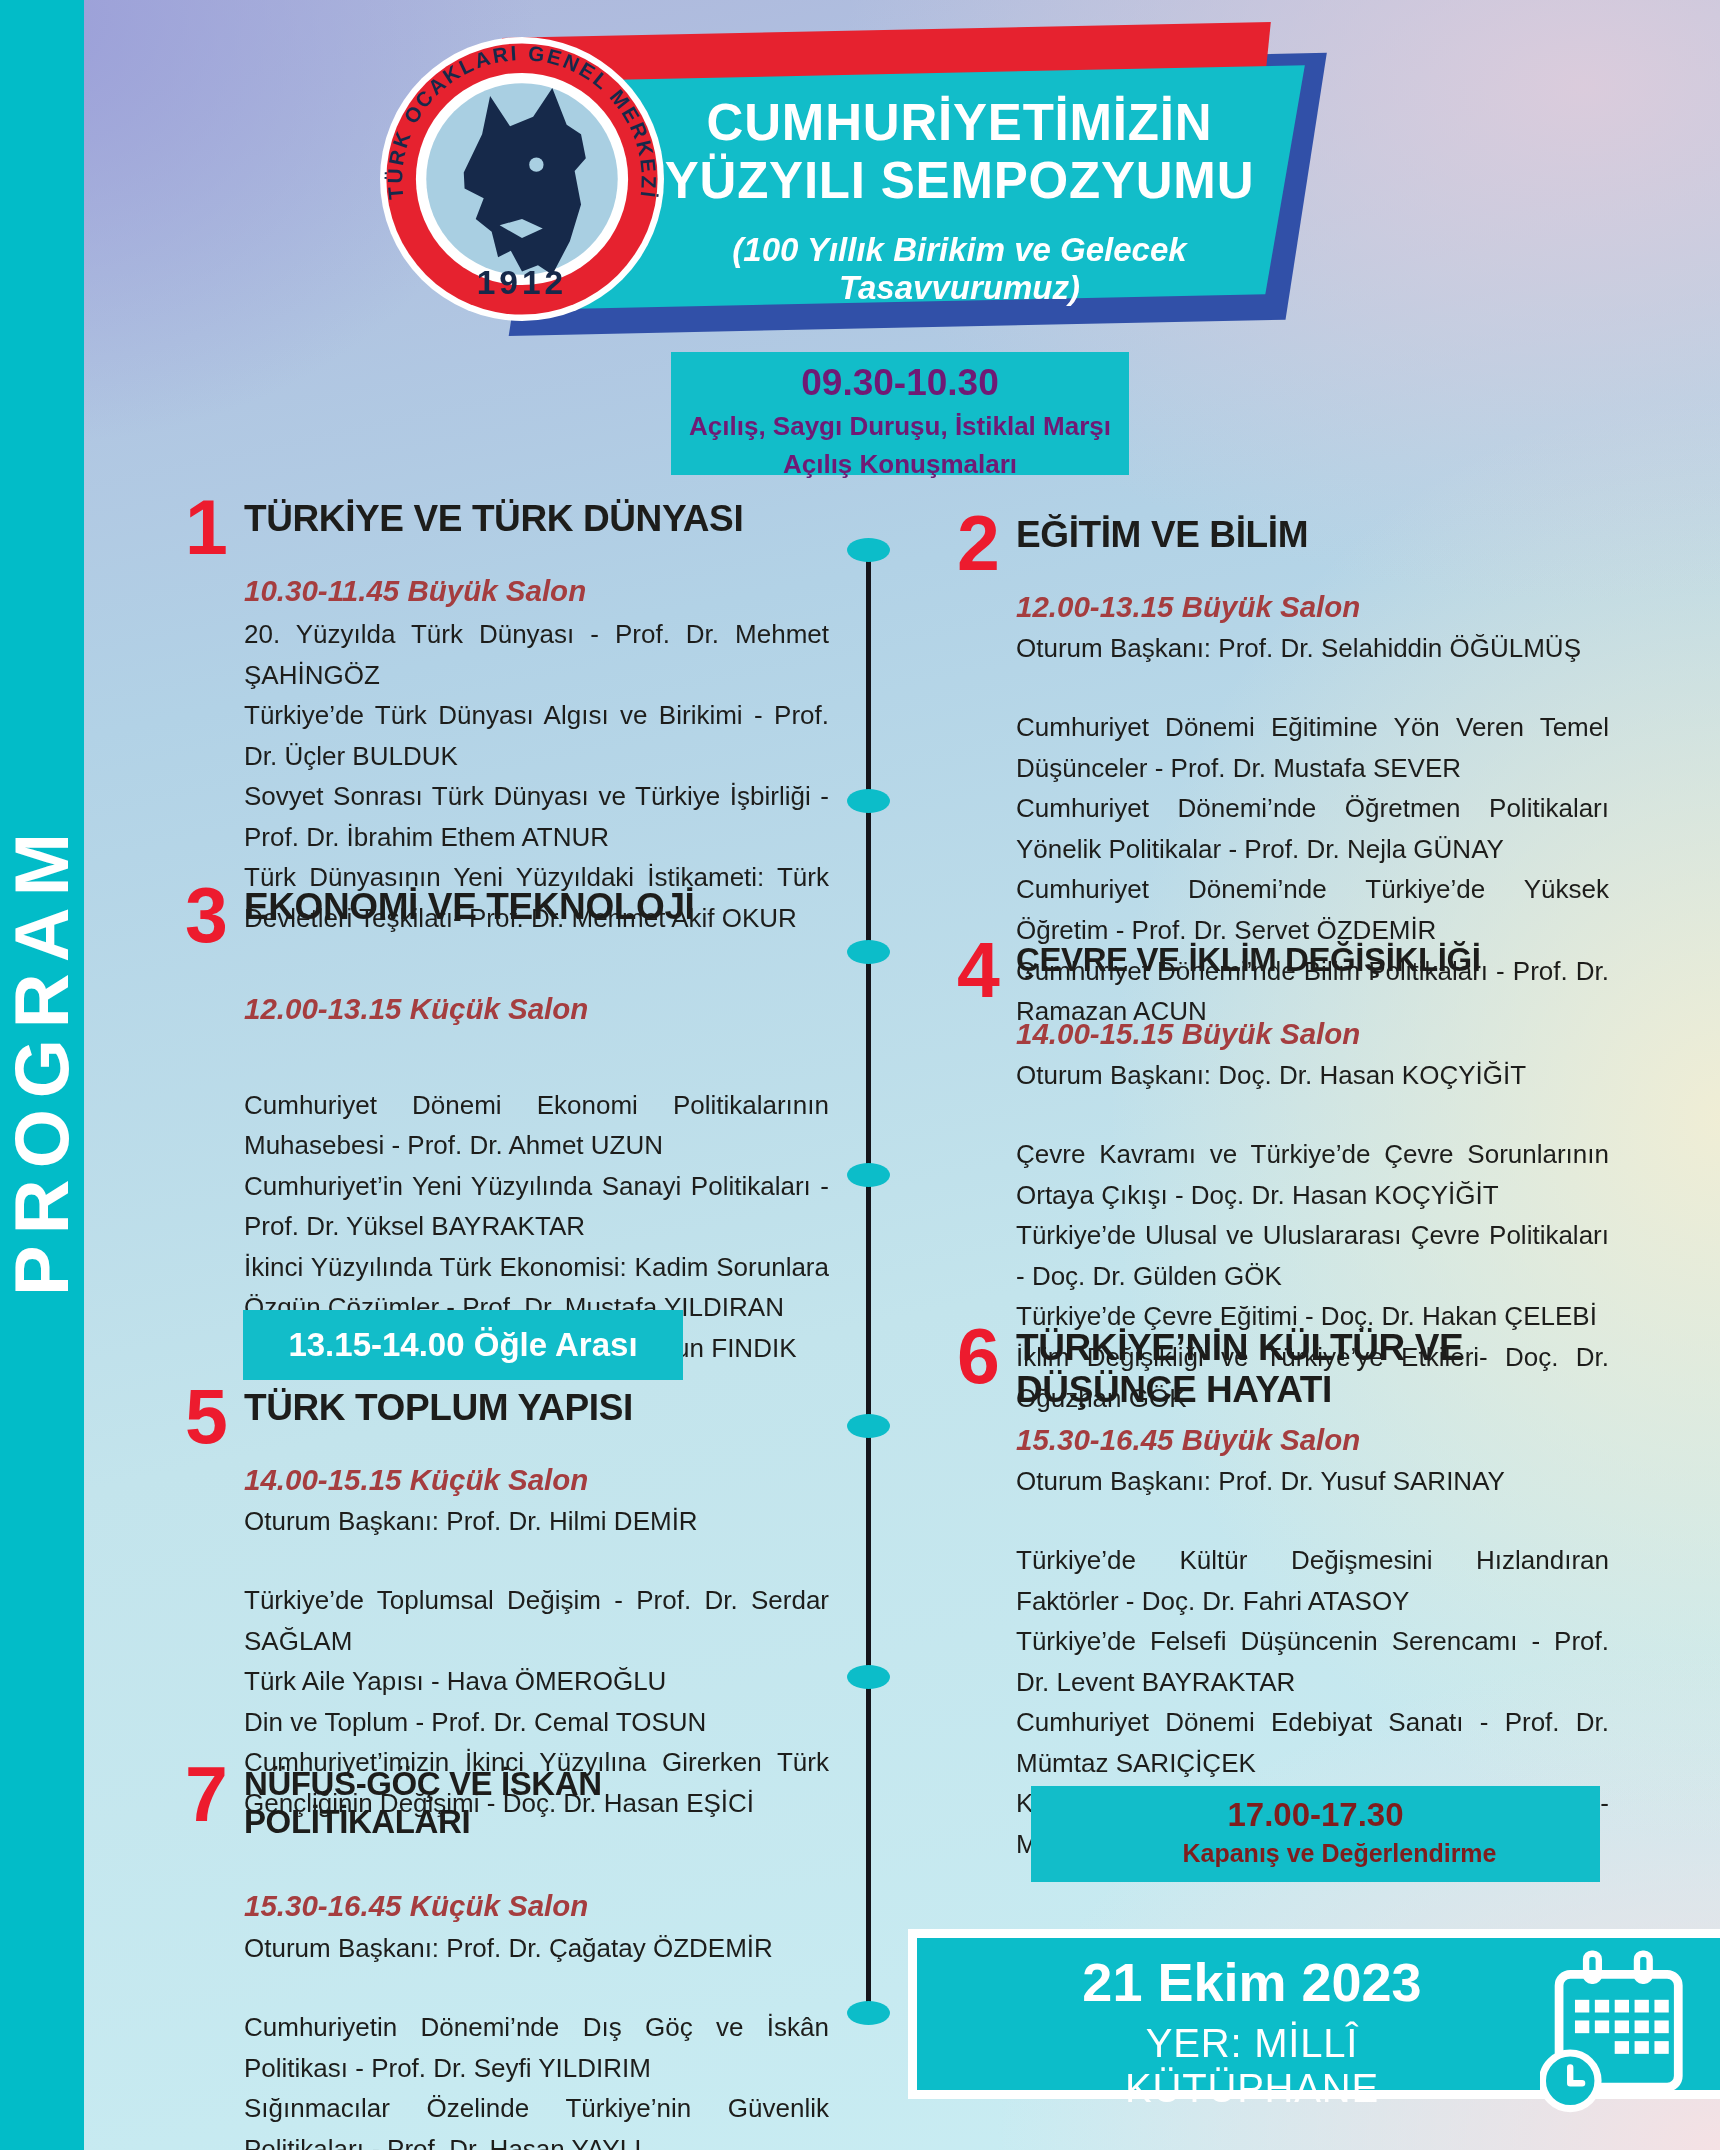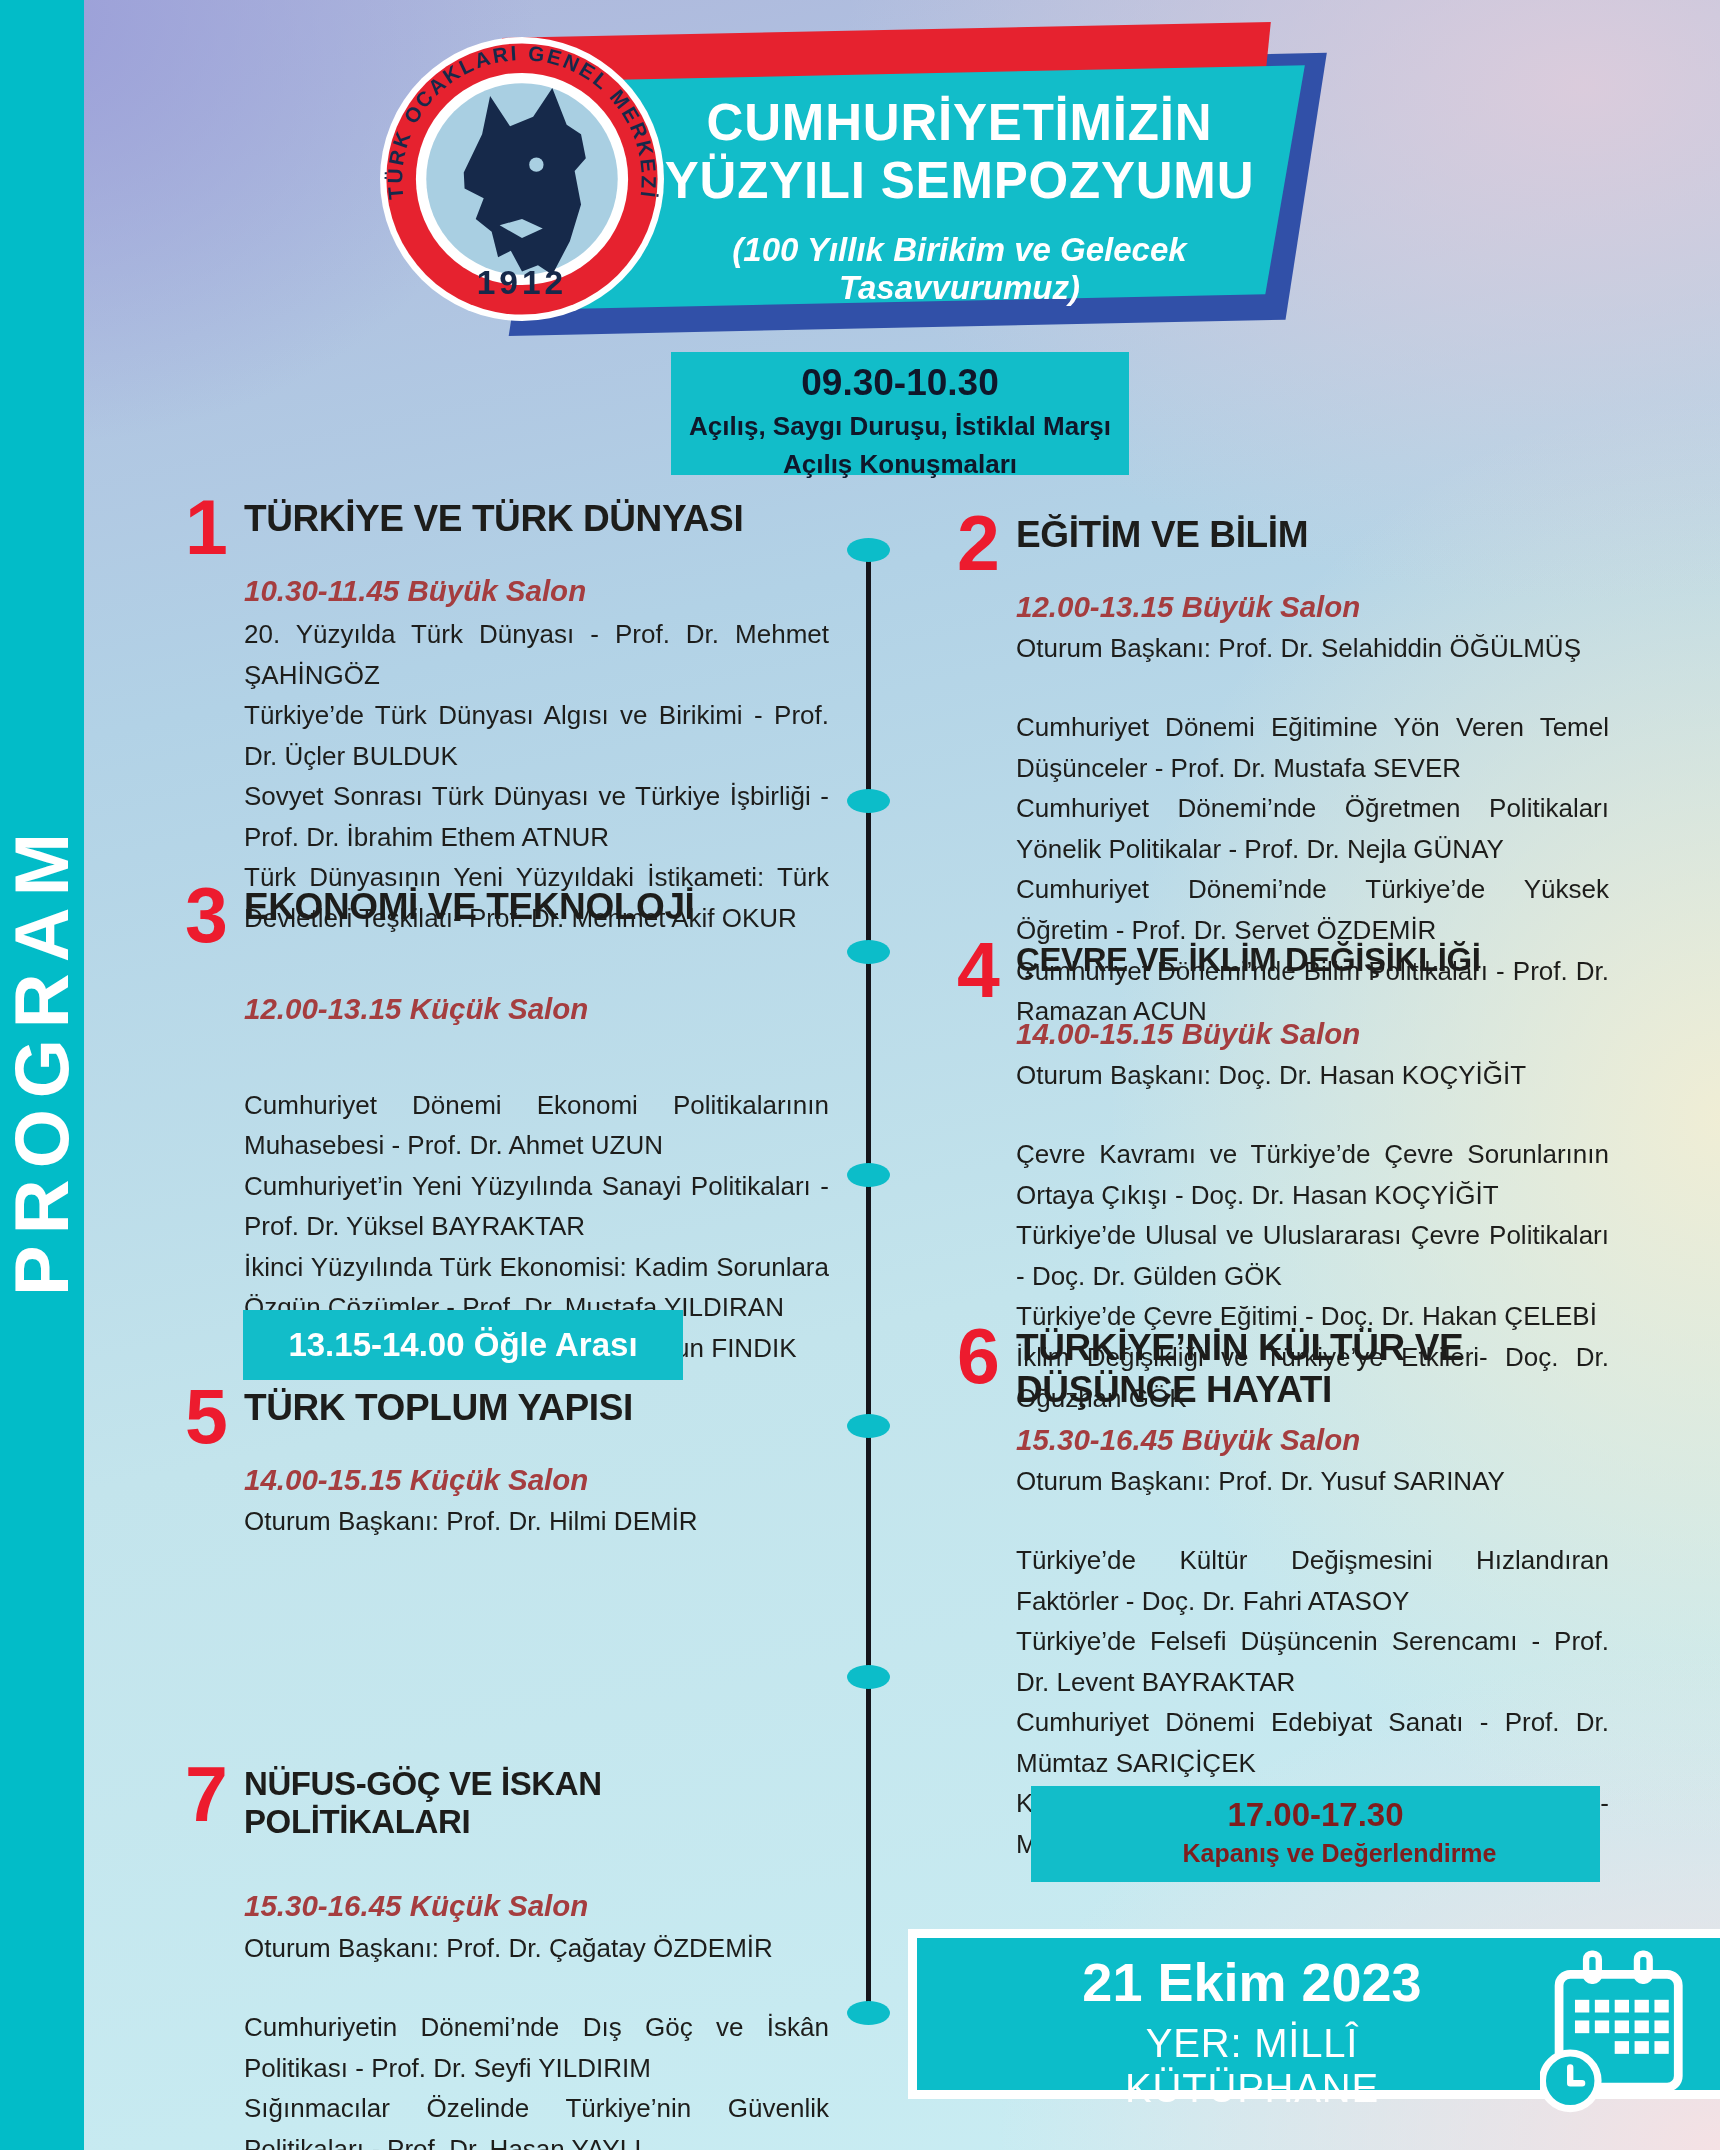--- a/index.html
+++ b/index.html
@@ -20,21 +20,21 @@
   .banner-blue{left:550px;top:69px;width:777px;height:266px;background:#3150a8;
     transform:rotate(-1.2deg) skewX(-10deg);transform-origin:top left;}
   .banner-red{left:502px;top:38px;width:769px;height:271px;background:#e6222f;
     transform:rotate(-1.2deg) skewX(-7deg);transform-origin:top left;}
   .banner-teal{left:604px;top:80px;width:701px;height:228px;background:#12bdc9;
     transform:rotate(-1.2deg) skewX(-11deg);transform-origin:top left;}
   .banner-text{left:637px;top:94px;width:645px;text-align:center;color:#fff;}
   .banner-title{font-size:51px;font-weight:bold;letter-spacing:0.8px;line-height:1.14;}
   .banner-sub{font-size:33px;font-weight:bold;font-style:italic;margin-top:21px;}
   
-  .opening{left:671px;top:352px;width:458px;height:113px;background:#12bdc9;color:#0f172a;
+  .opening{left:671px;top:352px;width:458px;height:113px;background:#12bdc9;color:#701a75;
     text-align:center;padding-top:9.6px;box-sizing:content-box;}
   .opening .t{font-size:37px;font-weight:bold;}
   .opening .l{font-size:26px;font-weight:bold;margin-top:7.2px;}
   
   .timeline{left:866px;top:550px;width:4.8px;height:1466px;background:#15151b;}
   .dot{position:absolute;width:43px;height:24px;border-radius:50%;background:#0cbdc9;left:847px;}
   
   .session{position:absolute;color:#1d1d1b;}
   .col-left{left:185px;width:644px;}
   .col-right{left:957px;width:652px;}
@@ -183,20 +183,26 @@
 
   <div class="abs lunch">13.15-14.00 Öğle Arası</div>
 
   <section class="session col-left s5">
     <div class="session-head">
       <div class="session-number">5</div>
       <h2 class="session-title">TÜRK TOPLUM YAPISI</h2>
     </div>
     <div class="session-time">14.00-15.15 Küçük Salon</div>
     <div class="session-chair">Oturum Başkanı: Prof. Dr. Hilmi DEMİR</div>
+    <div class="session-talks">
+      <p class="talk">Türkiye’de Toplumsal Değişim - Prof. Dr. Serdar SAĞLAM</p>
+      <p class="talk">Türk Aile Yapısı - Hava ÖMEROĞLU</p>
+      <p class="talk">Din ve Toplum - Prof. Dr. Cemal TOSUN</p>
+      <p class="talk">Cumhuriyet’imizin İkinci Yüzyılına Girerken Türk Gençliğinin Değişimi - Doç. Dr. Hasan EŞİCİ</p>
+    </div>
   </section>
 
   <section class="session col-right s6">
     <div class="session-head">
       <div class="session-number">6</div>
       <h2 class="session-title">TÜRKİYE’NİN KÜLTÜR VE DÜŞÜNCE HAYATI</h2>
     </div>
     <div class="session-time">15.30-16.45  Büyük Salon</div>
     <div class="session-chair">Oturum Başkanı: Prof. Dr. Yusuf SARINAY</div>
     <div class="session-talks">

